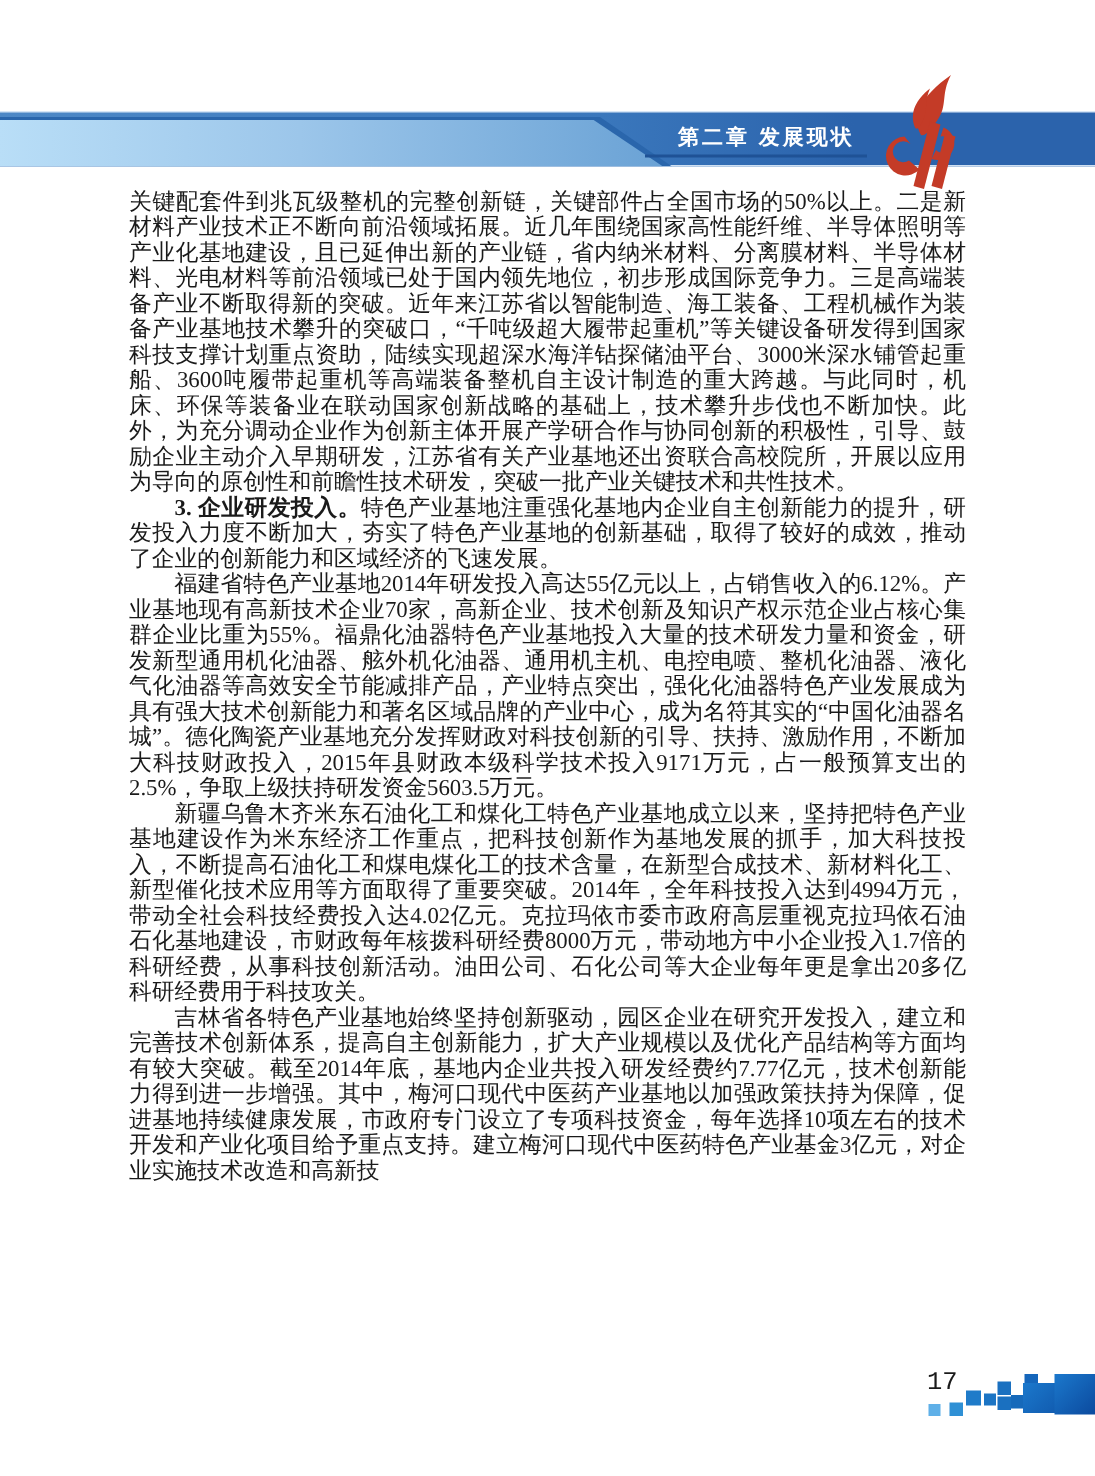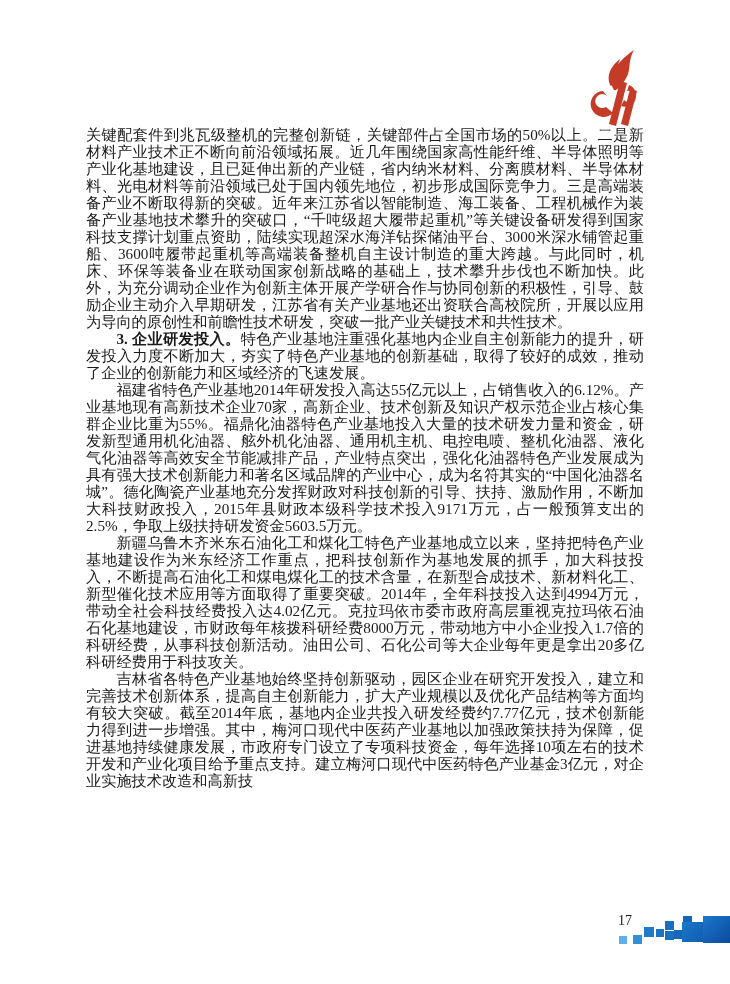--- a/index.html
+++ b/index.html
@@ -51,34 +51,40 @@
     position:absolute;left:86px;top:126px;width:558px;
     font-size:15.2px;line-height:17px;color:var(--text,#1a1a1a);
     text-align:justify;text-justify:inter-character;
   }
   .para{margin:0;text-indent:2em;}
   .para.no-indent{text-indent:0;}
   .para b{font-weight:bold;margin-top:23px;}
   
   .page-number{
     position:absolute;left:618px;top:913px;
-    font-family:Liberation Serif, serif;
-    font-size:14px;color:#1a1a1a;
+    font-family:Liberation Mono, monospace;
+    font-size:17px;color:#1a1a1a;
   }
   .sq{position:absolute;}
   .blob{
     position:absolute;
     background:linear-gradient(135deg,var(--mosaic-blue,#1b78cc),var(--mosaic-blue-dark,#0b4a9e));
   }
 </style>
 </head>
 <body>
 
 <div class="page">
 
+  <div class="header-bar">
+    <div class="panel-outline"></div>
+    <div class="panel-light"></div>
+    <span class="chapter-title">第二章  发展现状</span>
+    <div class="chapter-underline"></div>
+  </div>
 
   <svg class="torch-logo" viewBox="0 0 58 78">
     <g fill="#c43b27">
       <path d="M25 41 C18 29 25 15 45 1 C38 14 43 21 36 31 C32 37 28 42 25 41 Z"></path>
       <path d="M21 36 C17 26 22 17 31 10 C27 19 30 24 26 32 C24 36 22 38 21 36 Z"></path>
       <path d="M14 42 A13 13 0 1 0 24 64 L17 58 A7 7 0 1 1 18 47 Z"></path>
       <path d="M31 32 L38 34 L27 77 L20 75 Z"></path>
       <path d="M40 36 A11 11 0 1 1 32 57 L35 51 A5.5 5.5 0 1 0 38 42 Z"></path>
       <path d="M41 40 L48 42 L39 77 L32 75 Z"></path>
     </g>

